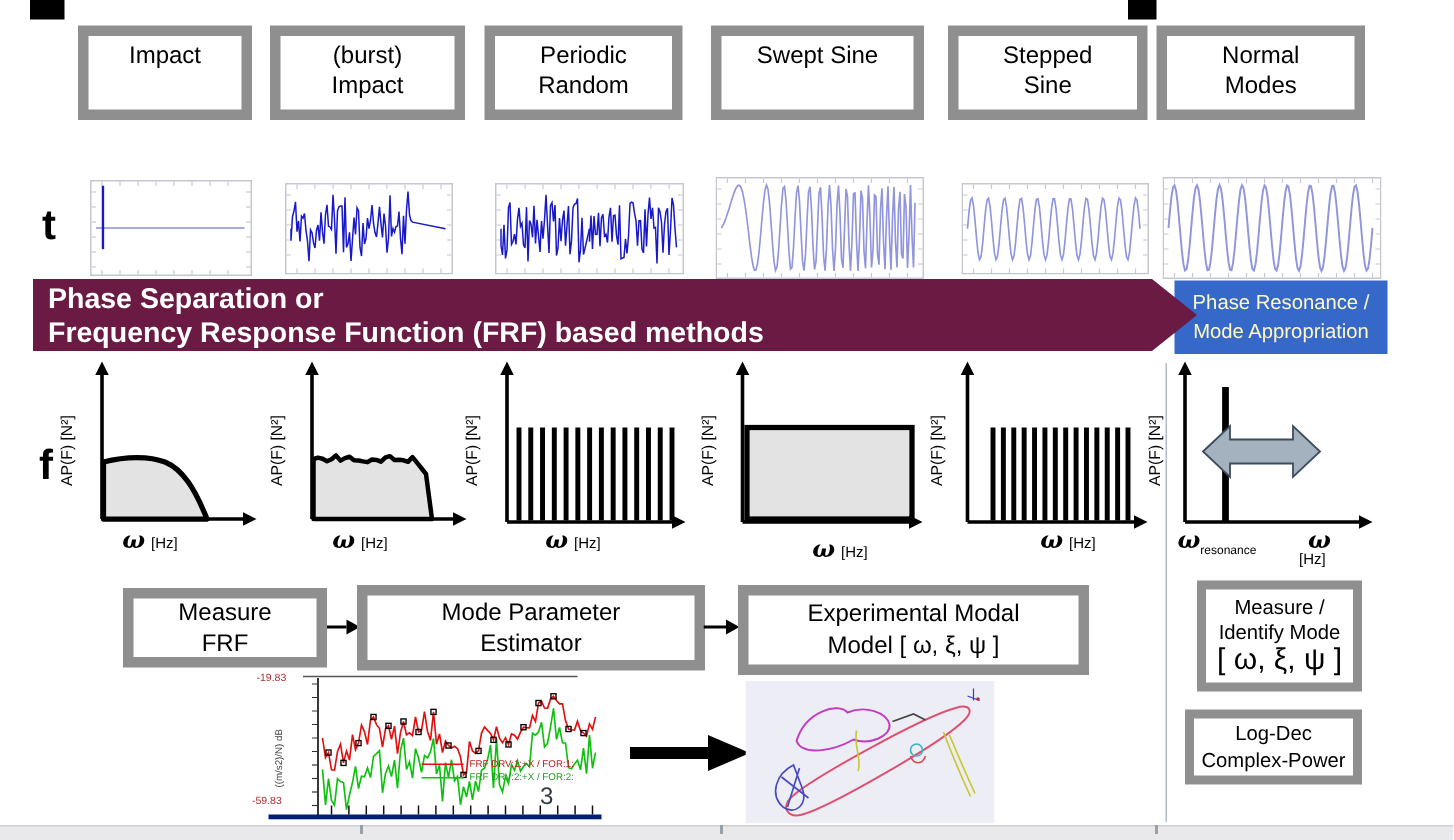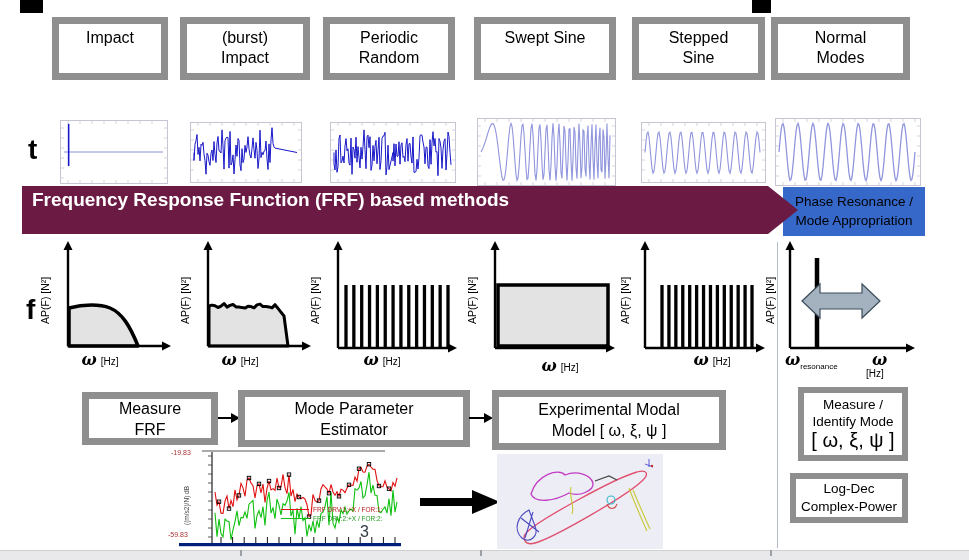--- a/index.html
+++ b/index.html
@@ -14,21 +14,21 @@
         display:flex;justify-content:center;align-items:center;
         font-size:16px;line-height:21px;text-align:center;white-space:pre-line}
   .rowlab{position:absolute;font-weight:bold;font-size:28px}
   .banner{position:absolute;left:22px;top:186px;width:746px;height:48px;background:#6b1a43;
           color:#fff;font-weight:bold;font-size:19px;line-height:23px;padding:2px 0 0 10px;
           box-sizing:border-box;z-index:5}
   .banner-tip{position:absolute;left:768px;top:186px;width:0;height:0;z-index:6;
           border-top:24px solid transparent;border-bottom:24px solid transparent;
           border-left:30px solid #6b1a43}
   .bluebox{position:absolute;left:783px;top:187px;width:142px;height:49px;background:#3668c9;
-          color:#000000;font-size:13.5px;line-height:19px;text-align:center;padding-top:5px;
+          color:#fef9c3;font-size:13.5px;line-height:19px;text-align:center;padding-top:5px;
           box-sizing:border-box;z-index:4}
   .sep{position:absolute;left:777px;top:242px;width:1px;height:306px;background:#b2bcc6}
   .yl{position:absolute;font-size:10.5px;white-space:nowrap;
       transform:rotate(-90deg);transform-origin:left bottom}
   .xl{position:absolute;white-space:nowrap;transform:translateX(-50%)}
   .xl6{position:absolute;white-space:nowrap}
   .omega{font-family:"DejaVu Serif",serif;font-style:italic;font-size:16px;font-weight:bold}
   .hzu{font-size:10px;margin-left:4px}
   .subres{font-size:8px;vertical-align:-4px}
   .idbox{position:absolute;left:798px;top:387px;width:110px;height:74px;border:6px solid #8f8f8f;
@@ -281,20 +281,21 @@
       <line x1="1" y1="58" x2="4" y2="58" stroke="#c8c8d4" stroke-width="0.8"></line>
       <line x1="142" y1="58" x2="145" y2="58" stroke="#c8c8d4" stroke-width="0.8"></line>
       <path d="M4 34L4 34.0L5 22.5L6 12.9L7 6.9L8 5.6L9 9.0L10 16.8L11 27.5L12 39.2L13 50.1L14 58.3L15 62.3L16 61.5L17 56.0L18 46.7L19 35.3L20 23.7L21 13.8L22 7.4L23 5.5L24 8.4L25 15.8L26 26.2L27 37.9L28 49.0L29 57.6L30 62.1L31 61.8L32 56.8L33 47.9L34 36.6L35 24.9L36 14.8L37 7.9L38 5.4L39 7.9L40 14.8L41 24.9L42 36.6L43 47.9L44 56.8L45 61.8L46 62.1L47 57.6L48 49.0L49 37.9L50 26.2L51 15.8L52 8.4L53 5.5L54 7.4L55 13.8L56 23.7L57 35.3L58 46.7L59 56.0L60 61.5L61 62.3L62 58.3L63 50.1L64 39.2L65 27.5L66 16.8L67 9.0L68 5.6L69 6.9L70 12.9L71 22.5L72 34.0L73 45.5L74 55.1L75 61.1L76 62.4L77 59.0L78 51.2L79 40.5L80 28.8L81 17.9L82 9.7L83 5.7L84 6.5L85 12.0L86 21.3L87 32.7L88 44.3L89 54.2L90 60.6L91 62.5L92 59.6L93 52.2L94 41.8L95 30.1L96 19.0L97 10.4L98 5.9L99 6.2L100 11.2L101 20.1L102 31.4L103 43.1L104 53.2L105 60.1L106 62.6L107 60.1L108 53.2L109 43.1L110 31.4L111 20.1L112 11.2L113 6.2L114 5.9L115 10.4L116 19.0L117 30.1L118 41.8L119 52.2L120 59.6L121 62.5L122 60.6L123 54.2L124 44.3L125 32.7L126 21.3L127 12.0L128 6.5L129 5.7L130 9.7L131 17.9L132 28.8L133 40.5L134 51.2L135 59.0L136 62.4L137 61.1L138 55.1L139 45.5L140 34.0" fill="none" stroke="#9095dd" stroke-width="1.3"></path>
     </svg>
 
   <div class="bluebox">
     <div>Phase Resonance /</div>
     <div>Mode Appropriation</div>
   </div>
   <div class="banner">
+    <div>Phase Separation or</div>
     <div>Frequency Response Function (FRF) based methods</div>
   </div>
   <div class="banner-tip"></div>
 
   <div class="sep"></div>
 
   <div class="rowlab" style="left:26px;top:294px">f</div>
 
   <svg id="fplt-0" class="abs" style="left:38px;top:240px" width="140" height="114">
       <path d="M31 106 L31 68 C46 64 62 64 72 68 C84 73 92 86 100 106 Z" fill="#e3e3e3" stroke="#000000" stroke-width="3.5" stroke-linejoin="round"></path>

